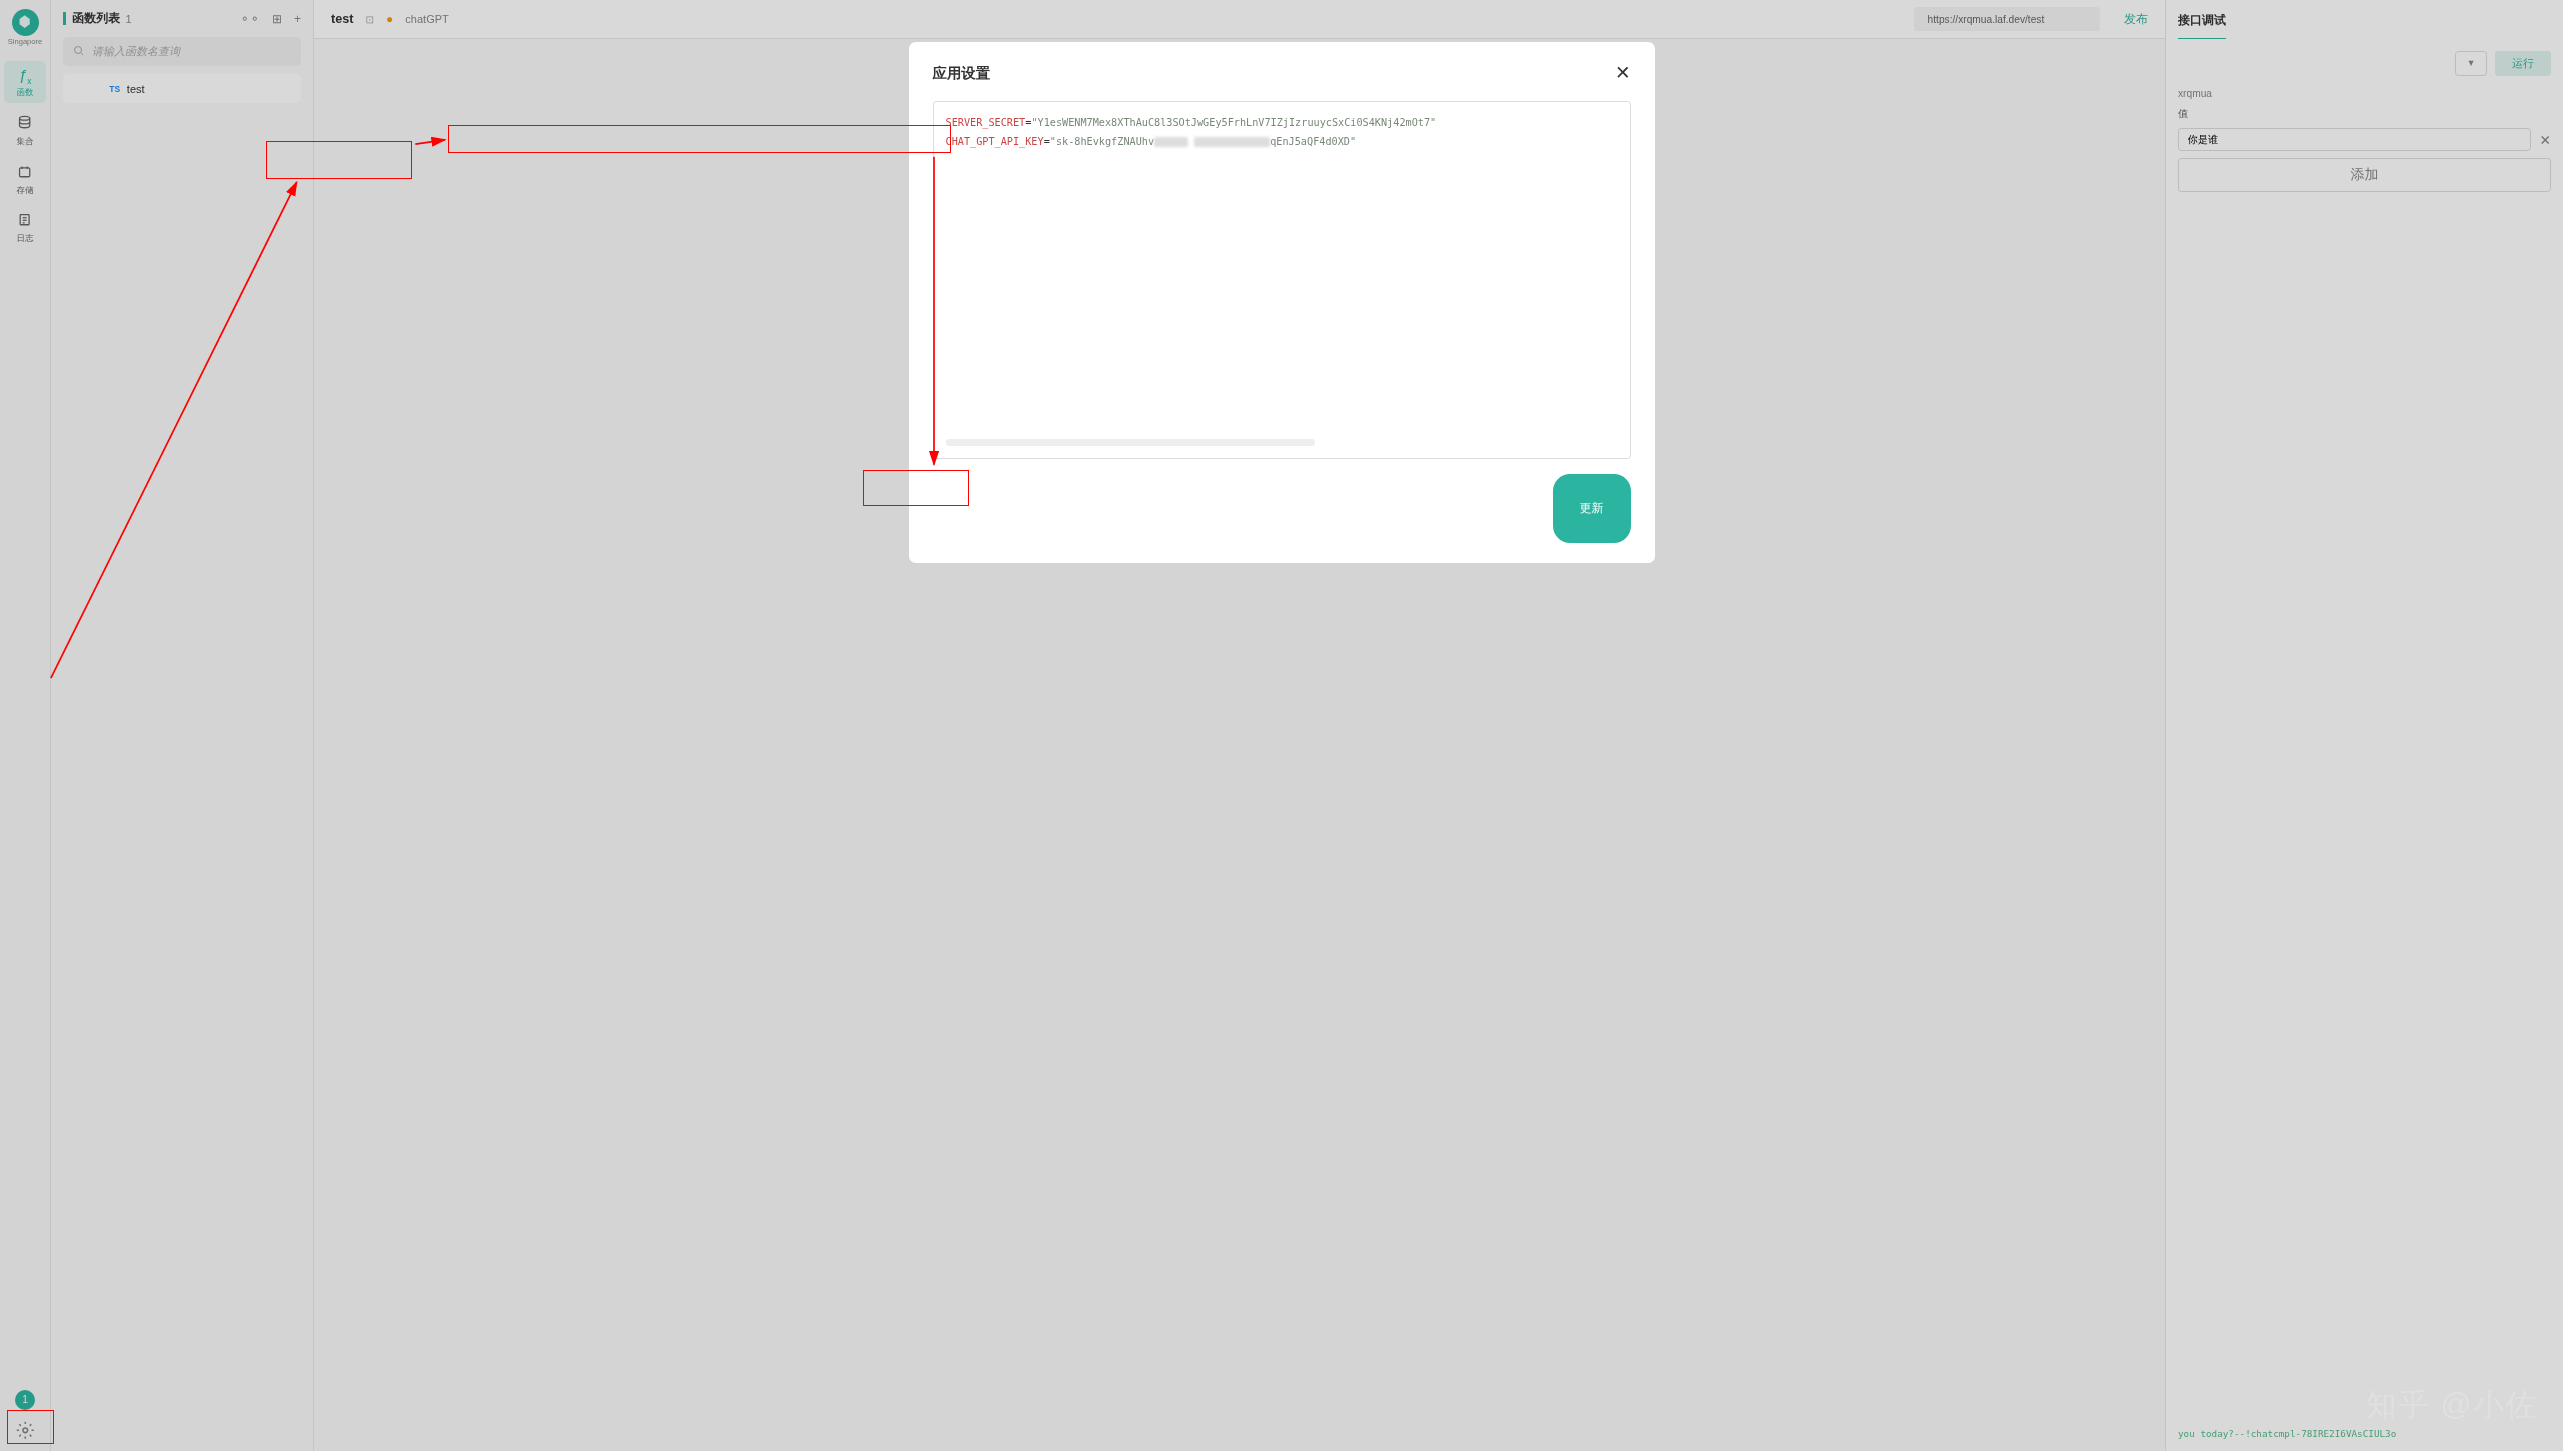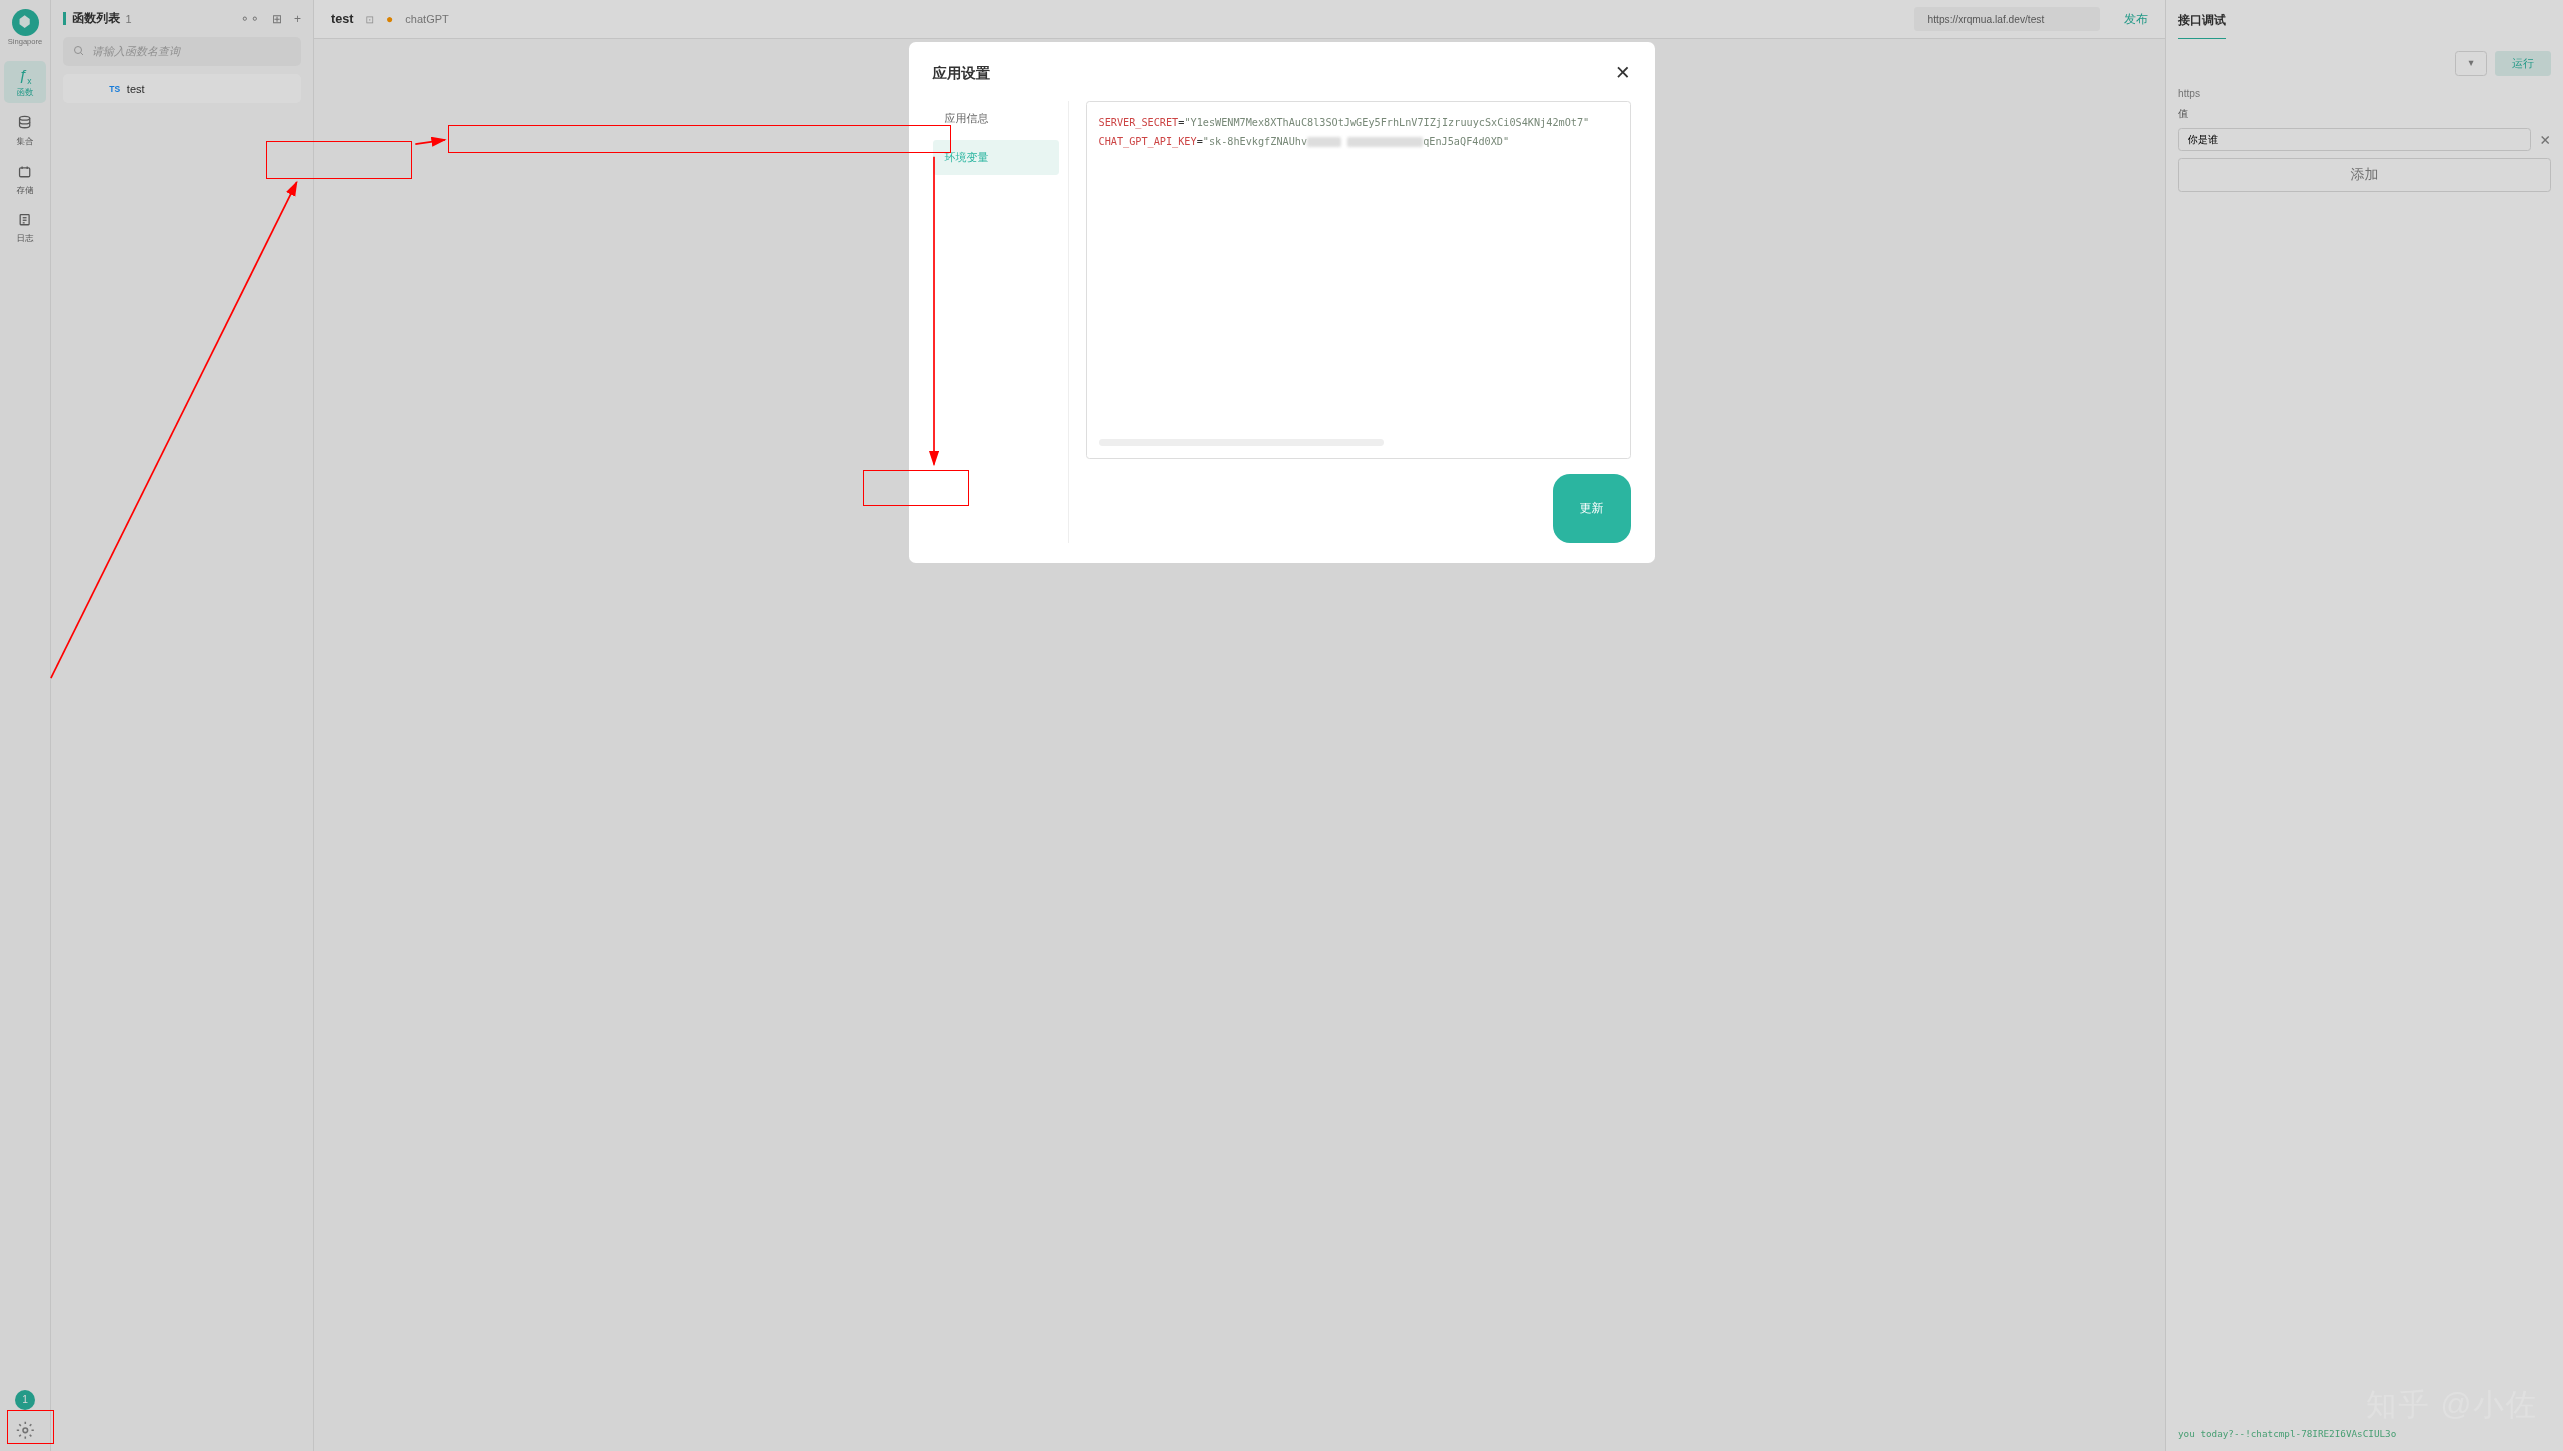--- a/index.html
+++ b/index.html
@@ -185,44 +185,40 @@
       <span class="publish-btn">发布</span>
     </div>
   </div>
 
   <div class="debug-panel">
     <div><span class="debug-title">接口调试</span></div>
     <div class="debug-controls">
       <div class="dropdown-stub">▾</div>
       <div class="run-btn">运行</div>
     </div>
-    <div class="headers-label">https</div>
+    <div class="headers-label">xrqmua</div>
     <div class="kv-row">
       <span class="kv-label">值</span>
     </div>
     <div class="kv-row">
       <input class="kv-input" value="你是谁" style="">
       <span class="kv-close">✕</span>
     </div>
     <div class="add-row">添加</div>
     <div class="debug-output">you today?--!chatcmpl-78IRE2I6VAsCIUL3o</div>
   </div>
 </div>
 
 <div class="overlay">
   <div class="modal">
     <div class="modal-header">
       <span class="modal-title">应用设置</span>
       <span class="modal-close">✕</span>
     </div>
     <div class="modal-body">
-      <div class="modal-nav">
-        <div class="modal-nav-item">应用信息</div>
-        <div class="modal-nav-item active">环境变量</div>
-      </div>
       <div class="modal-content">
         <div class="env-editor">
           <div class="env-line">
             <span class="env-key">SERVER_SECRET</span><span class="env-eq">=</span><span class="env-val">"Y1esWENM7Mex8XThAuC8l3SOtJwGEy5FrhLnV7IZjIzruuycSxCi0S4KNj42mOt7"</span>
           </div>
           <div class="env-line">
             <span class="env-key">CHAT_GPT_API_KEY</span><span class="env-eq">=</span><span class="env-val">"sk-8hEvkgfZNAUhv</span><span class="redact" style="width:34px"></span> <span class="redact" style="width:76px"></span><span class="env-val">qEnJ5aQF4d0XD"</span>
           </div>
           <div class="env-scroll"></div>
         </div>

